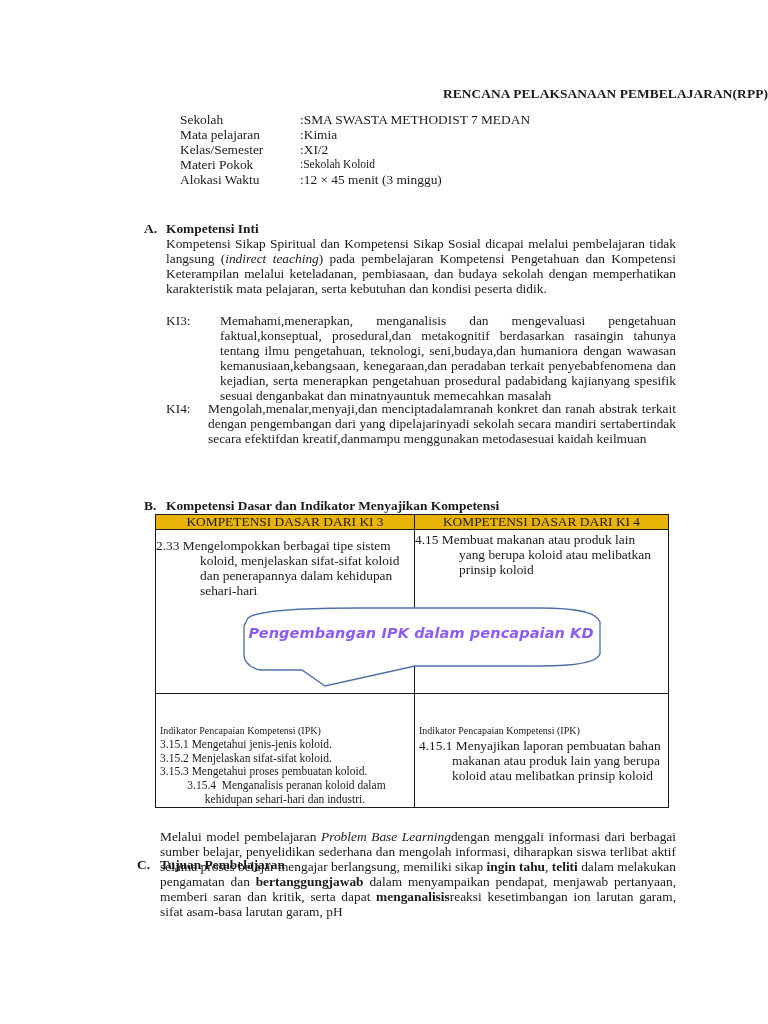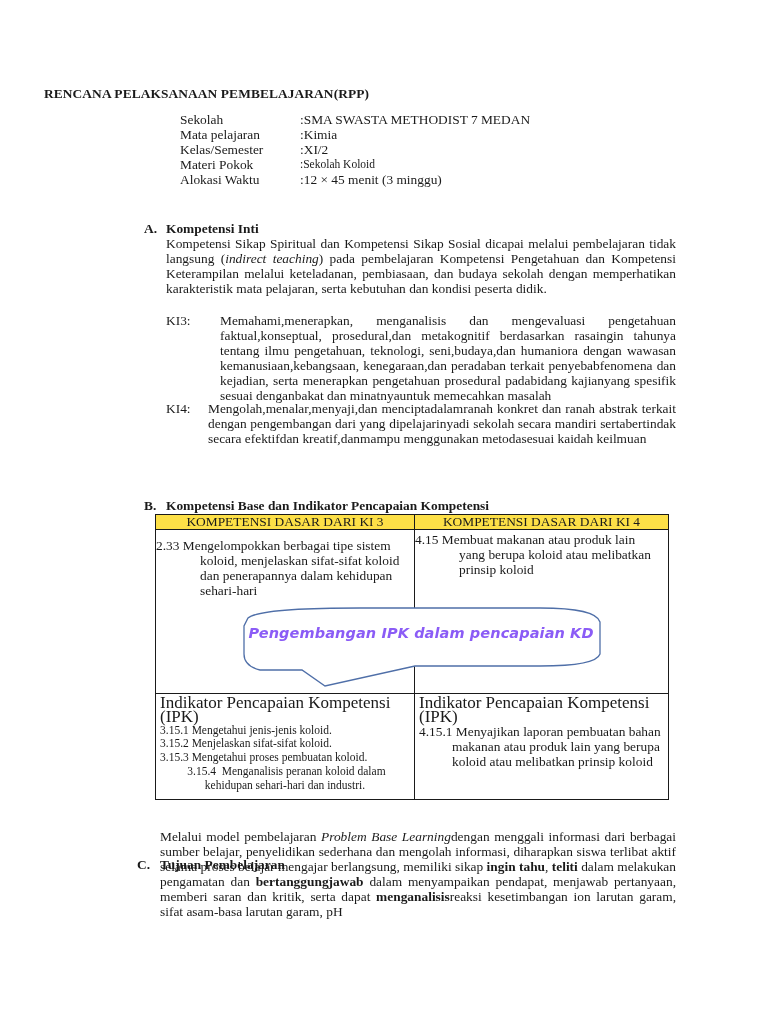--- a/index.html
+++ b/index.html
@@ -3,21 +3,21 @@
 <meta charset="utf-8">
 <style>
   html, body { margin: 0; padding: 0; background: #ffffff; }
   body {
     width: 768px; height: 1024px; overflow: hidden; position: relative;
     font-family: "Liberation Serif", "DejaVu Serif", serif;
     color: #1a1a1a; font-size: 13.4px; line-height: 15px;
   }
   .page { position: absolute; left: 0; top: 0; width: 768px; height: 1024px; }
   .title {
-    position: absolute; left: 0; width: 768px; top: 86px; text-align: left;
+    position: absolute; left: 0; width: 768px; top: 86px; text-align: right;
     font-weight: bold; font-size: 13.4px; letter-spacing: 0.1px; padding-left: 44px; box-sizing: border-box;
   }
   .meta { position: absolute; left: 180px; top: 112px; }
   .meta-row { display: flex; height: 15px; }
   .meta-label { width: 120px; }
   .meta-value.small { font-size: 11.5px; }
 
   .section-head { position: absolute; font-weight: bold; }
   .section-head .letter { display: inline-block; width: 22px; }
 
@@ -28,26 +28,26 @@
   .ki-text { flex: 1; text-align: justify; }
 
   table.kd {
     position: absolute; left: 155px; top: 514px; width: 513px;
     border-collapse: collapse; table-layout: fixed;
   }
   table.kd td, table.kd th {
     border: 1.3px solid #1a1a1a; vertical-align: top; padding: 0;
     font-weight: normal;
   }
-  table.kd th { background: #fde047; text-align: center; height: 14px; line-height: 14px; font-size: 13.4px; }
+  table.kd th { background: #eab308; text-align: center; height: 14px; line-height: 14px; font-size: 13.4px; }
   .kd-cell { padding: 3px 4px 0 6px; font-size: 13.4px; line-height: 15px; }
   .hang { padding-left: 44px; text-indent: -44px; }
   .ipk-cell { padding: 2px 4px 0 4px; font-size: 11.5px; line-height: 13.8px; }
   .ipk-cell.right-ipk .ipk-item { font-size: 13.4px; line-height: 15px; }
-  .ipk-title { font-size: 17px; }
+  .ipk-title { font-size: 10px; margin-top: 28px; }
   .ipk-item.hang-r { padding-left: 33px; text-indent: -33px; }
 
   .callout {
     position: absolute; left: 240px; top: 604px; width: 362px; height: 90px;
   }
   .callout svg { position: absolute; left: 0; top: 0; }
   .callout-text {
     position: absolute; left: 0; top: 22px; width: 362px; text-align: center;
     font-family: "DejaVu Sans", "Liberation Sans", sans-serif;
     font-style: italic; font-weight: bold; font-size: 14.5px; color: #8b5cf6;
@@ -93,21 +93,21 @@
   <div class="ki" style="top:313px;gap:12px;">
     <span class="ki-label">KI3:</span>
     <span class="ki-text">Memahami,menerapkan, menganalisis dan mengevaluasi pengetahuan faktual,konseptual, prosedural,dan metakognitif berdasarkan rasaingin tahunya tentang ilmu pengetahuan, teknologi, seni,budaya,dan humaniora dengan wawasan kemanusiaan,kebangsaan, kenegaraan,dan peradaban terkait penyebabfenomena dan kejadian, serta menerapkan pengetahuan prosedural padabidang kajianyang spesifik sesuai denganbakat dan minatnyauntuk memecahkan masalah</span>
   </div>
   <div class="ki" style="top:401px;">
     <span class="ki-label">KI4:</span>
     <span class="ki-text">Mengolah,menalar,menyaji,dan menciptadalamranah konkret dan ranah abstrak terkait dengan pengembangan dari yang dipelajarinyadi sekolah secara mandiri sertabertindak secara efektifdan kreatif,danmampu menggunakan metodasesuai kaidah keilmuan</span>
   </div>
 
   <div class="section-head" style="left:144px; top:498px;">
-    <span class="letter">B.</span><span>Kompetensi Base  dan Indikator Pencapaian Kompetensi</span>
+    <span class="letter">B.</span><span>Kompetensi Dasar  dan Indikator Menyajikan Kompetensi</span>
   </div>
 
   <table class="kd">
     <colgroup>
         <col style="width:259px">
         <col style="width:254px">
       </colgroup>
     <tbody>
         <tr>
       <th>KOMPETENSI DASAR DARI KI 3</th>

